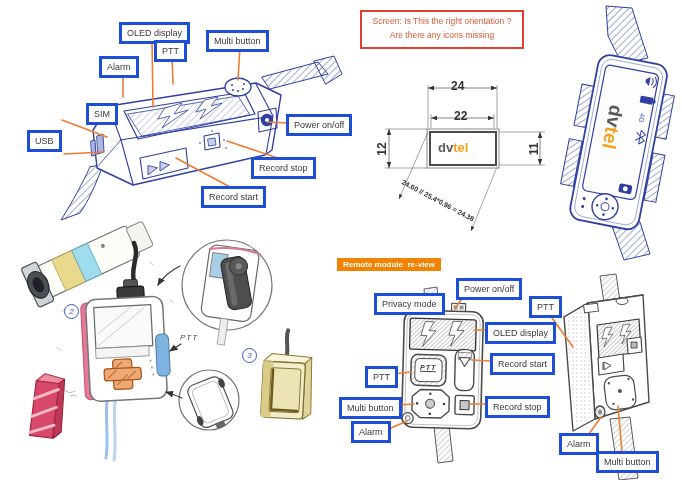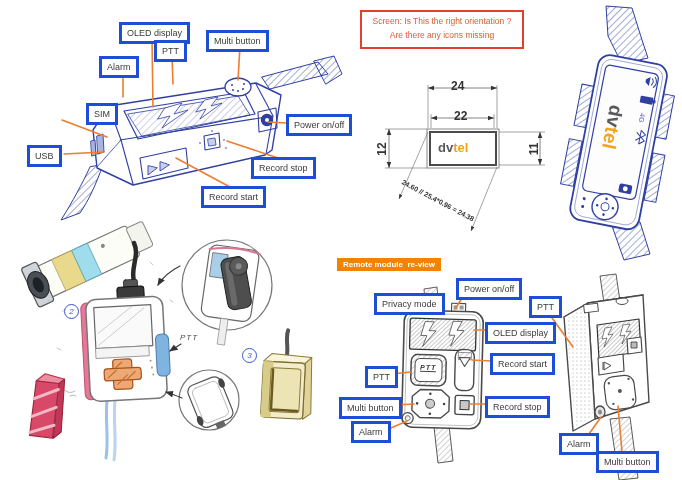--- a/index.html
+++ b/index.html
@@ -348,21 +348,21 @@
   <div>Are there any icons missing</div>
 </div>
 
 <div class="banner" style="left:337px;top:258px;">Remote module  re-view</div>
 
 <div class="lbl" style="left:119px;top:22px;">OLED display</div>
 <div class="lbl" style="left:154px;top:40px;">PTT</div>
 <div class="lbl" style="left:206px;top:30px;">Multi button</div>
 <div class="lbl" style="left:99px;top:56px;">Alarm</div>
 <div class="lbl" style="left:38px;top:103px;margin-left:48px;">SIM</div>
-<div class="lbl" style="left:27px;top:145px;">USB</div>
+<div class="lbl" style="left:27px;top:130px;">USB</div>
 <div class="lbl" style="left:286px;top:114px;">Power on/off</div>
 <div class="lbl" style="left:251px;top:157px;">Record stop</div>
 <div class="lbl" style="left:201px;top:186px;">Record start</div>
 
 <div class="dim" style="left:451px;top:79px;">24</div>
 <div class="dim" style="left:454px;top:109px;">22</div>
 <div class="dim rot" style="left:375px;top:142px;">12</div>
 <div class="dim rot" style="left:528px;top:142px;">11</div>
 <div class="formula" style="left:378px;top:197px;">24.60 // 25.4*0.96 = 24.38</div>
 

